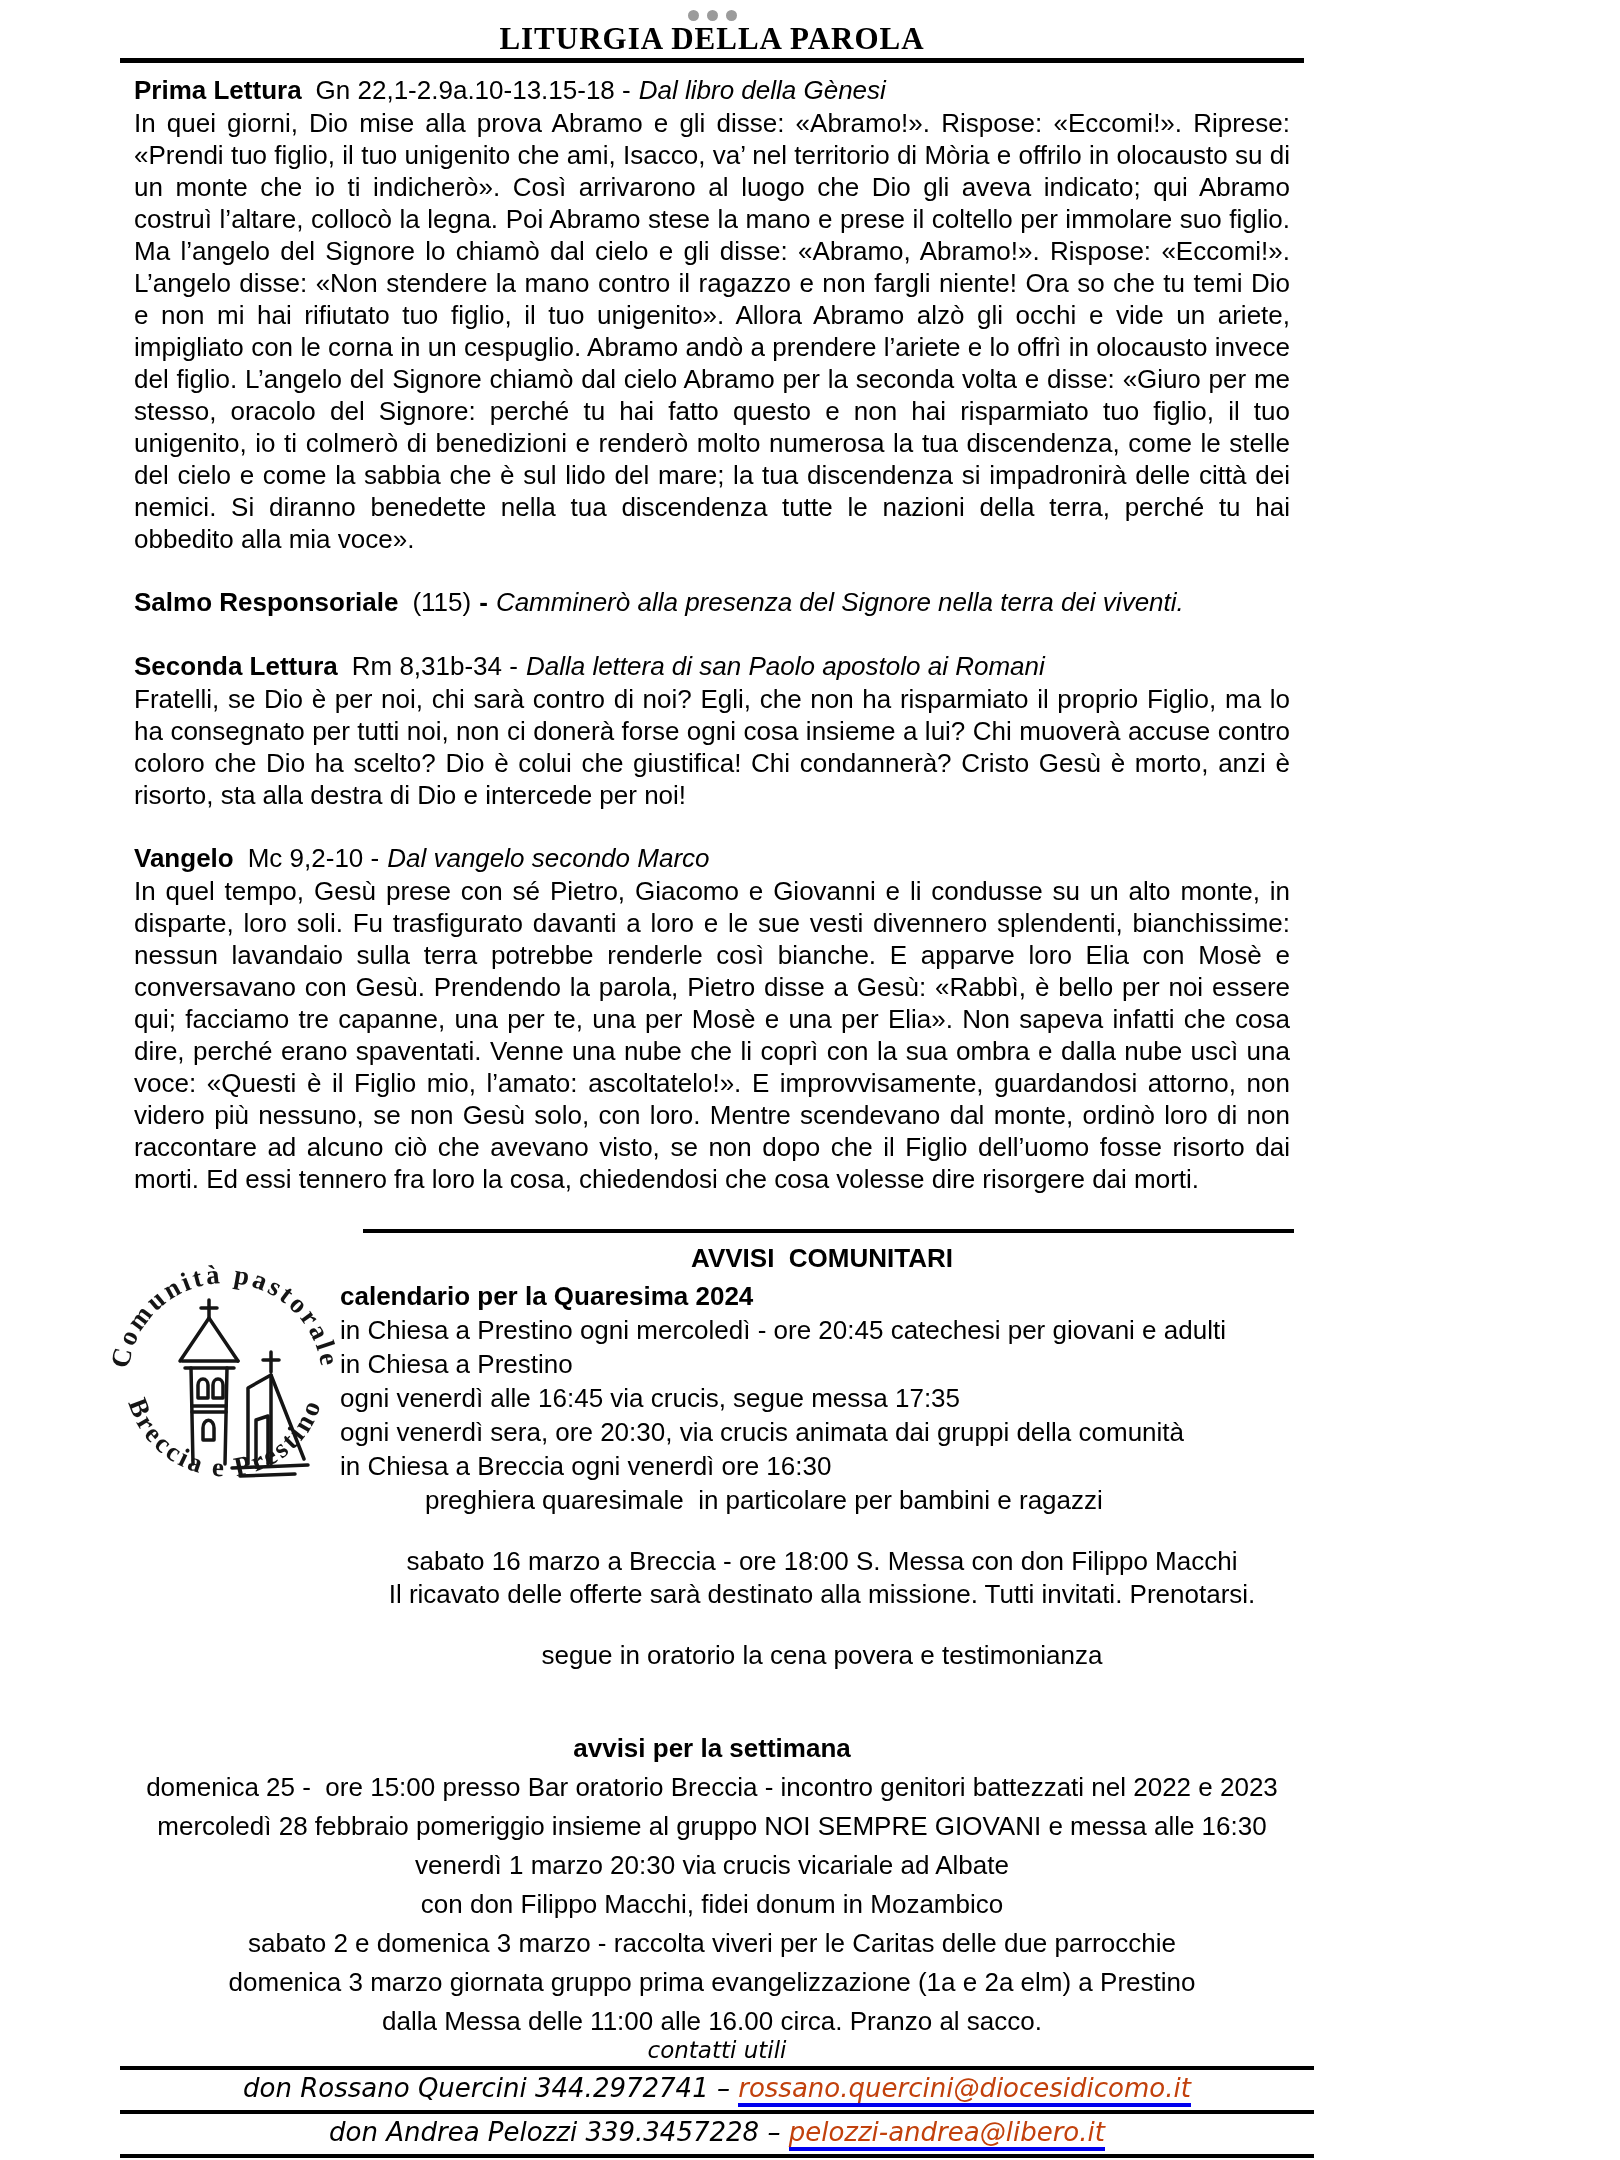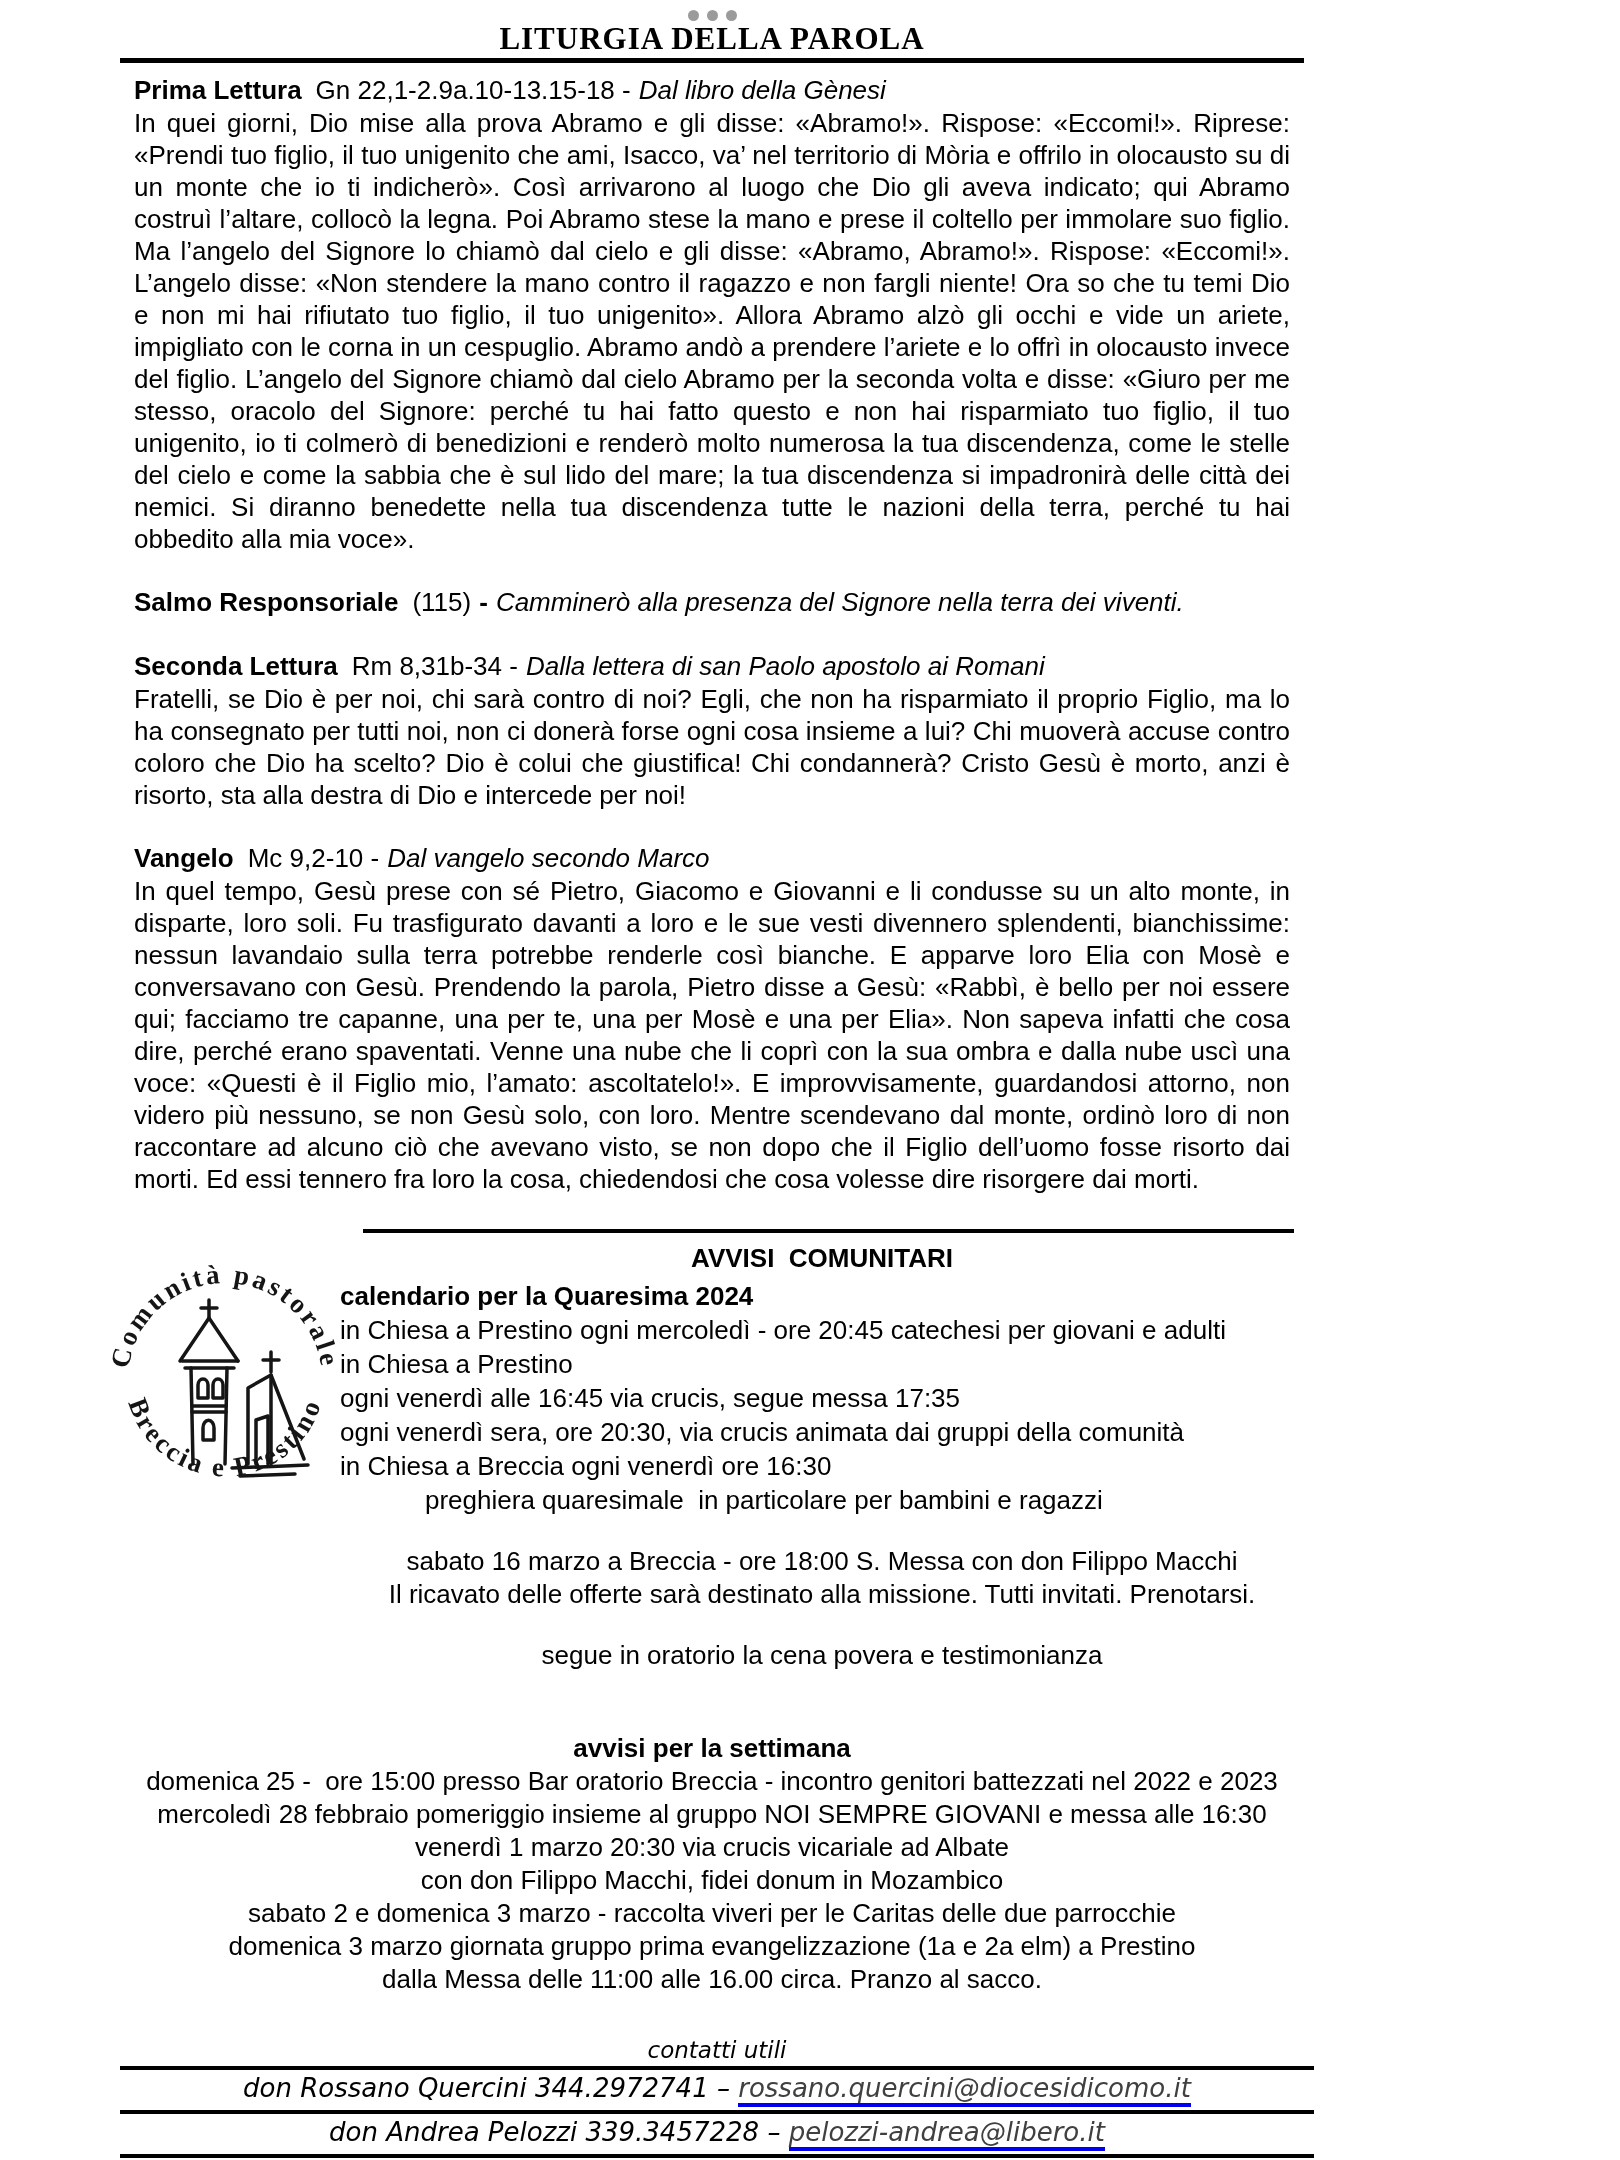--- a/index.html
+++ b/index.html
@@ -35,32 +35,32 @@
   .calendar{margin-left:220px;line-height:34px;}
   .cal-title{font-weight:bold;margin-top:4px;}
   .cal-line{}
   .cal-indent{padding-left:85px;white-space:pre-wrap;}
   .center-block{margin-left:220px;text-align:center;line-height:33px;}
   .sabato{margin-top:28px;}
   .segue{margin-top:28px;}
   
   .week{margin-top:60px;text-align:center;line-height:33px;}
   .week-title{font-weight:bold;}
-  .week-line{white-space:pre-wrap;}
+  .week-line{white-space:pre-wrap;margin-top:6px;}
   
   .logo{position:absolute;left:110px;top:1258px;}
   
   .footer{
     position:absolute;left:120px;right:80px;bottom:2px;text-align:center;
     font-family:"DejaVu Sans",sans-serif;font-style:italic;
   }
   .contatti{font-size:23px;line-height:28px;}
   .f-rule{height:4px;background:#000;margin-top:2px;}
   .contact{font-size:26px;line-height:32px;padding:2px 0 4px 0;}
-  .email{color:#404040;text-decoration:none;border-bottom:4px solid #0000ee;cursor:pointer;text-align:center;}
+  .email{color:#c2410c;text-decoration:none;border-bottom:4px solid #0000ee;cursor:pointer;text-align:center;}
 </style>
 </head>
 <body>
 
 <div class="page">
   <div class="content">
 
     <div class="dots">
       <span class="dot" style="background: rgb(155, 155, 155);"></span>
       <span class="dot" style="background: rgb(155, 155, 155);"></span>

